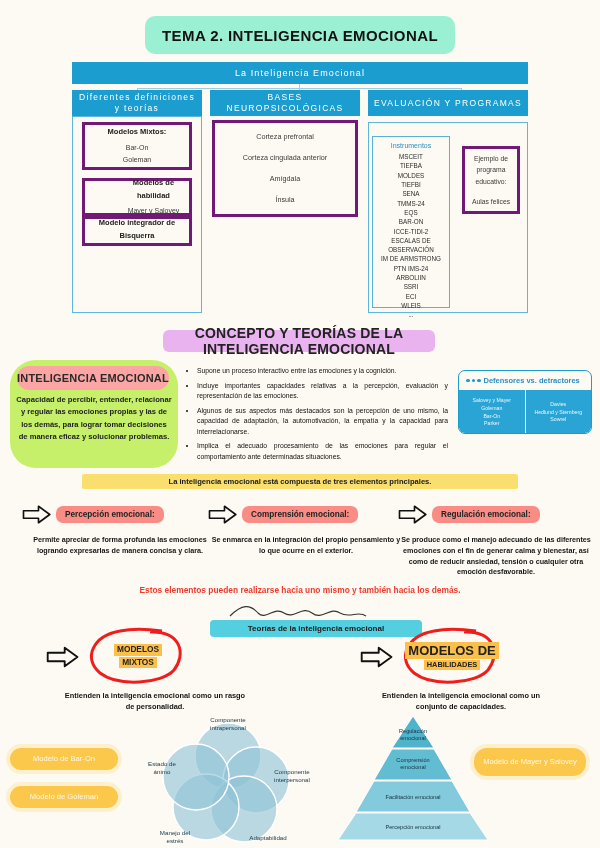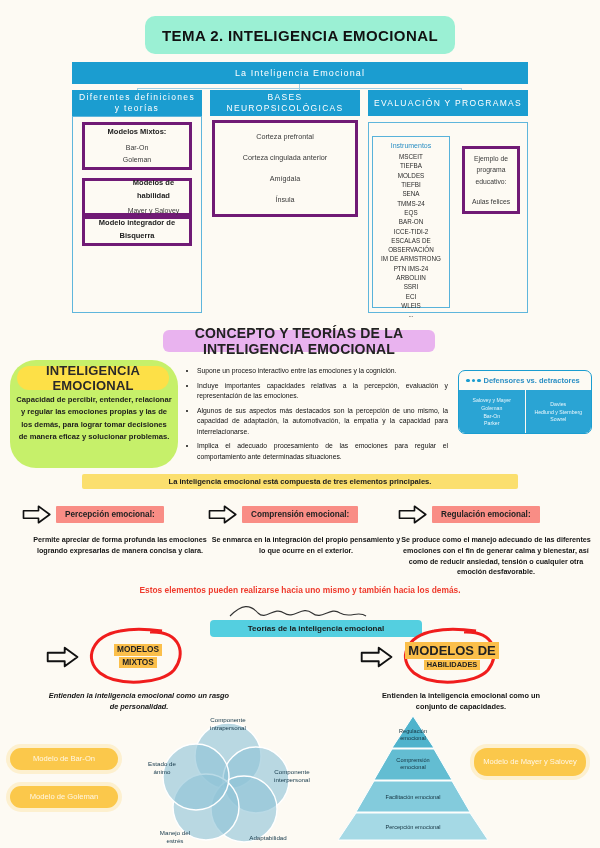--- a/index.html
+++ b/index.html
@@ -67,22 +67,22 @@
     left:163px;top:330px;width:272px;height:22px;
     background:#e9b3ef;border-radius:6px;color:#222;
     font-size:14px;font-weight:700;letter-spacing:.2px;
   }
   .green-blob{
     left:10px;top:360px;width:168px;height:108px;
     background:#c6f06a;border-radius:26px;
   }
   .ie-tag{
     left:17px;top:366px;width:152px;height:24px;
-    background:#fde047;border-radius:13px;color:#2a2a2a;
-    font-size:13px;font-weight:700;letter-spacing:.2px;
+    background:#fca5a5;border-radius:13px;color:#2a2a2a;
+    font-size:11px;font-weight:700;letter-spacing:.2px;
   }
   .green-text{
     position:absolute;left:16px;top:394px;width:156px;
     font-size:7.6px;line-height:1.62;text-align:center;
     font-weight:700;color:#1d1d1d;
   }
   .bullets{
     position:absolute;left:186px;top:366px;width:262px;
     font-size:6.8px;line-height:1.55;color:#111;
   }
@@ -105,21 +105,21 @@
   .det-cell:last-child{border-right:none;}
 
   
   .yellow-band{
     left:82px;top:474px;width:436px;height:15px;background:#fbdf6e;
     border-radius:2px;font-size:7.6px;font-weight:700;color:#1a1a1a;
   }
   .elem{position:absolute;width:196px;}
   .elem .row{display:flex;align-items:center;gap:4px;height:28px;}
   .elem .tag{
-    background:#f98d85;border-radius:1px;padding:4px 9px;color:#222;
+    background:#f98d85;border-radius:7px;padding:4px 9px;color:#222;
     font-size:8.2px;font-weight:700;white-space:nowrap;
   }
   .elem .body{margin-top:7px;font-size:7.2px;line-height:1.5;text-align:center;
     font-weight:700;color:#151515;}
   .arrow{width:30px;height:21px;flex:0 0 30px;}
   .red-note{
     position:absolute;left:60px;top:585px;width:480px;text-align:center;
     color:#ef3b2d;font-size:8.4px;font-weight:700;
   }
 
@@ -300,21 +300,21 @@
   <svg class="arrow abs" style="left:46px;top:645px;width:34px;height:24px;" viewBox="0 0 40 28">
     <path d="M2 9 L22 9 L22 3 L37 14 L22 25 L22 19 L2 19 Z" fill="none" stroke="#111" stroke-width="2.2" stroke-linejoin="round"></path>
   </svg>
   <svg class="redring" style="left:86px;top:625px;" viewBox="0 0 104 62">
     <path d="M64 7 C96 6, 100 30, 88 45 C76 59, 32 62, 14 48 C-3 34, 6 11, 34 6 C48 3, 62 4, 76 6" fill="none" stroke="#f01d1d" stroke-width="3"></path>
   </svg>
   <div class="circle-label" style="left:95px;top:633px;">
     <span>MODELOS</span>
     <span>MIXTOS</span>
   </div>
-  <div class="model-desc" style="left:44px;top:690px;font-style:italic;">Entienden la inteligencia emocional como un rasgo de personalidad.</div>
+  <div class="model-desc" style="left:60px;top:690px;">Entienden la inteligencia emocional como un rasgo de personalidad.</div>
 
   <svg class="arrow abs" style="left:360px;top:645px;width:34px;height:24px;" viewBox="0 0 40 28">
     <path d="M2 9 L22 9 L22 3 L37 14 L22 25 L22 19 L2 19 Z" fill="none" stroke="#111" stroke-width="2.2" stroke-linejoin="round"></path>
   </svg>
   <svg class="redring" style="left:400px;top:625px;" viewBox="0 0 104 62">
     <path d="M64 7 C96 6, 100 30, 88 45 C76 59, 32 62, 14 48 C-3 34, 6 11, 34 6 C48 3, 62 4, 76 6" fill="none" stroke="#f01d1d" stroke-width="3"></path>
   </svg>
   <div class="circle-label" style="left:409px;top:633px;">
     <span style="font-size:13px;">MODELOS DE</span>
     <span style="font-size:7.4px;">HABILIDADES</span>

